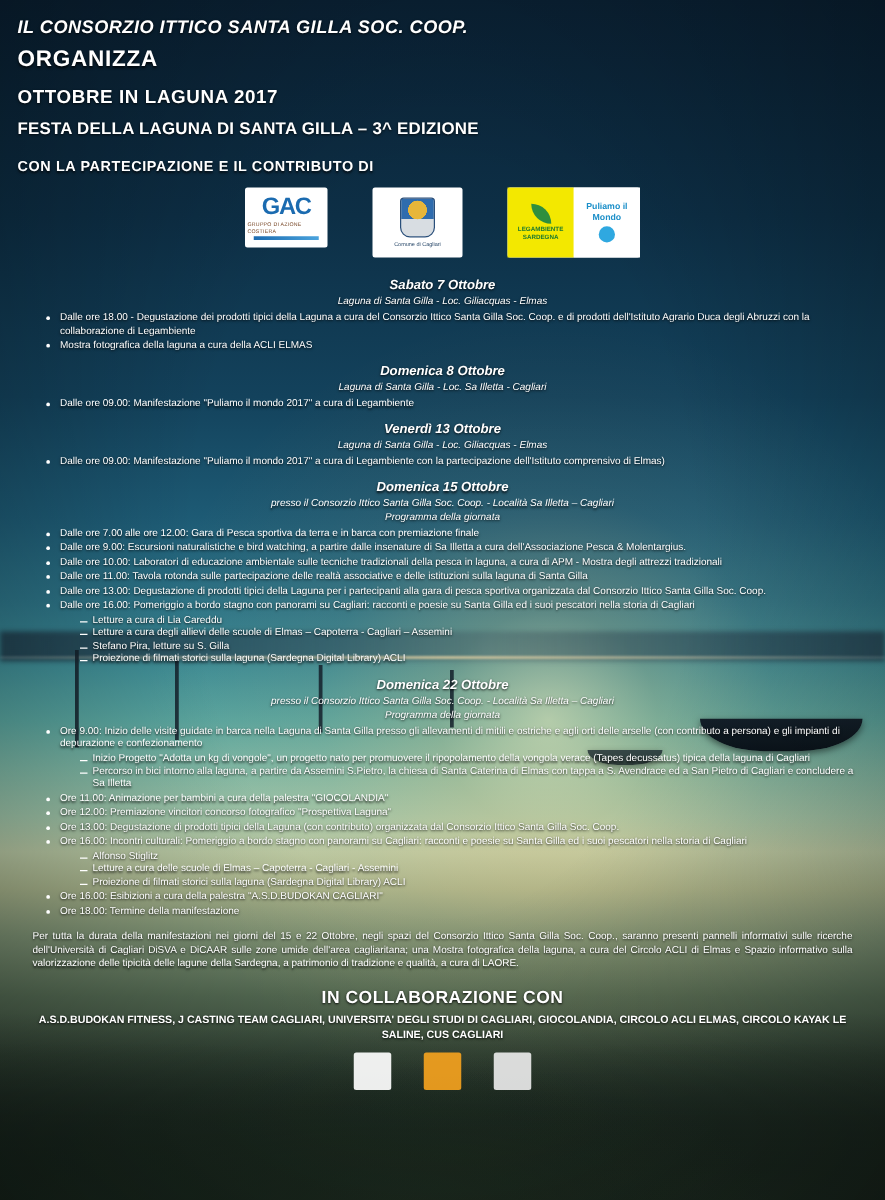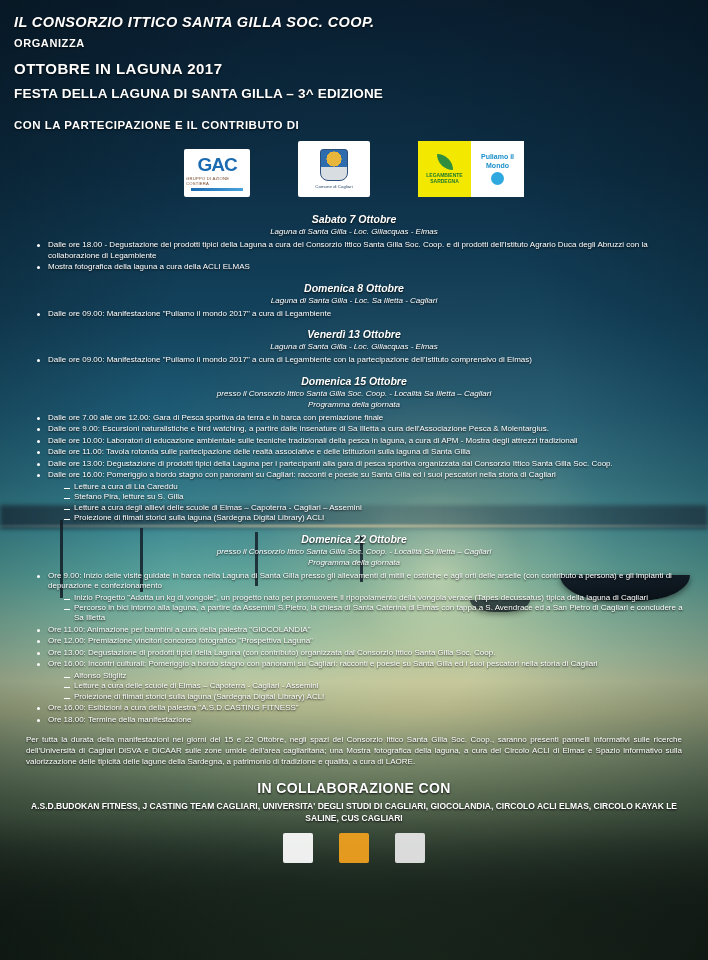--- a/index.html
+++ b/index.html
@@ -74,39 +74,39 @@
     box-sizing:border-box;
     color:#ffffff;
   }
 
   .hdr{}
   .hdr .l1{
     font-weight:bold;font-style:italic;font-size:14.5px;letter-spacing:.4px;
     text-shadow:0 1px 2px rgba(0,0,0,.8);
   }
   .hdr .l2{
-    font-weight:bold;font-size:11px;letter-spacing:.6px;margin-top:7px;
+    font-weight:bold;font-size:18px;letter-spacing:.6px;margin-top:7px;
     text-shadow:0 1px 2px rgba(0,0,0,.8);
   }
   .hdr .l3{
     font-weight:bold;font-size:15px;letter-spacing:.5px;margin-top:11px;
     text-shadow:0 1px 2px rgba(0,0,0,.8);
   }
   .hdr .l4{
     font-weight:bold;font-size:13.5px;letter-spacing:.2px;margin-top:9px;
     text-shadow:0 1px 2px rgba(0,0,0,.8);
   }
   .hdr .l5{
     font-weight:bold;font-size:11.5px;letter-spacing:.5px;margin-top:18px;
     text-shadow:0 1px 2px rgba(0,0,0,.8);
   }
 
   
   .logos{
-    display:flex;justify-content:center;align-items:flex-end;gap:48px;
+    display:flex;justify-content:center;align-items:flex-start;gap:36px;
     margin-top:10px;
   }
   .logo{background:#fff;border-radius:2px;display:flex;align-items:center;justify-content:center;}
   .logo-gac{width:66px;height:48px;flex-direction:column;padding:2px;box-sizing:border-box;}
   .logo-gac .gac-txt{font-weight:bold;font-size:19px;color:#1b6bb0;letter-spacing:-1px;line-height:1;}
   .logo-gac .gac-sub{font-size:4.2px;color:#7a4a2a;margin-top:2px;letter-spacing:.2px;}
   .logo-gac .gac-bar{width:52px;height:3px;margin-top:2px;background:linear-gradient(to right,#1b6bb0,#4aa3dd);}
   .logo-com{width:72px;height:56px;flex-direction:column;}
   .logo-com .crest{width:26px;height:30px;background:
      radial-gradient(circle at 50% 30%, #e8b63a 0 30%, rgba(0,0,0,0) 31%),
@@ -241,22 +241,22 @@
     <ul class="items">
       <li>Dalle ore 7.00 alle ore 12.00: Gara di Pesca sportiva da terra e in barca con premiazione finale</li>
       <li>Dalle ore 9.00: Escursioni naturalistiche e bird watching, a partire  dalle insenature di Sa Illetta a cura dell'Associazione Pesca &amp; Molentargius.</li>
       <li>Dalle ore 10.00: Laboratori di educazione ambientale sulle tecniche tradizionali della pesca in laguna, a cura di APM - Mostra degli attrezzi tradizionali</li>
       <li>Dalle ore 11.00: Tavola rotonda sulle partecipazione delle realtà associative e delle istituzioni sulla laguna di Santa Gilla</li>
       <li>Dalle ore 13.00: Degustazione di prodotti tipici della Laguna per i partecipanti alla gara di pesca sportiva organizzata dal Consorzio Ittico Santa Gilla Soc. Coop.</li>
       <li>
         <span>Dalle ore 16.00: Pomeriggio a bordo stagno con panorami su Cagliari: racconti e poesie su Santa Gilla ed i suoi pescatori nella storia di Cagliari</span>
         <ul class="sub">
           <li>Letture a cura di Lia Careddu</li>
+          <li>Letture a cura degli allievi delle scuole di Elmas – Capoterra - Cagliari – Assemini</li>
           <li>Stefano Pira, letture su S. Gilla</li>
-          <li>Letture a cura degli allievi delle scuole di Elmas – Capoterra - Cagliari – Assemini</li>
           <li>Proiezione di filmati storici sulla laguna (Sardegna Digital Library) ACLI</li>
         </ul>
       </li>
     </ul>
 
     <div class="day">Domenica 22 Ottobre</div>
     <div class="place">presso il Consorzio Ittico Santa Gilla Soc. Coop. - Località Sa Illetta – Cagliari</div>
     <div class="place">Programma della giornata</div>
     <ul class="items">
       <li>
@@ -270,21 +270,21 @@
       <li>Ore 12.00: Premiazione vincitori concorso fotografico "Prospettiva Laguna"</li>
       <li>Ore 13.00: Degustazione di prodotti tipici della Laguna (con contributo) organizzata dal Consorzio Ittico Santa Gilla Soc. Coop.</li>
       <li>
         <span>Ore 16.00: Incontri culturali: Pomeriggio a bordo stagno con panorami su Cagliari: racconti e poesie su Santa Gilla ed i suoi pescatori nella storia di Cagliari</span>
         <ul class="sub">
           <li>Alfonso Stiglitz</li>
           <li>Letture a cura delle scuole di Elmas – Capoterra - Cagliari - Assemini</li>
           <li>Proiezione di filmati storici sulla laguna (Sardegna Digital Library) ACLI</li>
         </ul>
       </li>
-      <li>Ore 16.00: Esibizioni a cura della palestra "A.S.D.CASTING FITNESS"</li>
+      <li>Ore 16.00: Esibizioni a cura della palestra "A.S.D.BUDOKAN CAGLIARI"</li>
       <li>Ore 18.00: Termine della manifestazione</li>
     </ul>
 
   </div>
 
   <div class="note">Per tutta la durata della manifestazioni nei giorni del 15 e 22 Ottobre, negli spazi del Consorzio Ittico Santa Gilla Soc. Coop., saranno presenti pannelli informativi sulle ricerche dell'Università di Cagliari DiSVA e DiCAAR sulle zone umide dell'area cagliaritana; una Mostra fotografica della laguna, a cura del Circolo ACLI di Elmas e Spazio informativo sulla valorizzazione delle tipicità delle lagune della Sardegna, a patrimonio di tradizione e qualità, a cura di LAORE.</div>
 
   <div class="collab-t">IN COLLABORAZIONE CON</div>
   <div class="collab-b">A.S.D.BUDOKAN FITNESS,  J CASTING TEAM CAGLIARI, UNIVERSITA' DEGLI STUDI DI  CAGLIARI, GIOCOLANDIA, CIRCOLO ACLI ELMAS, CIRCOLO KAYAK LE SALINE, CUS CAGLIARI</div>
 

